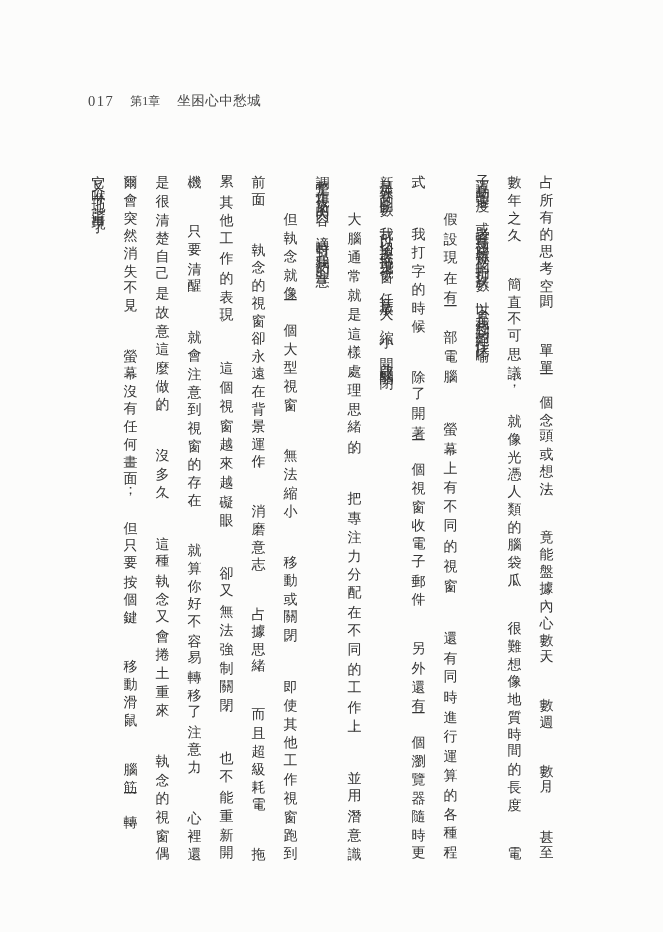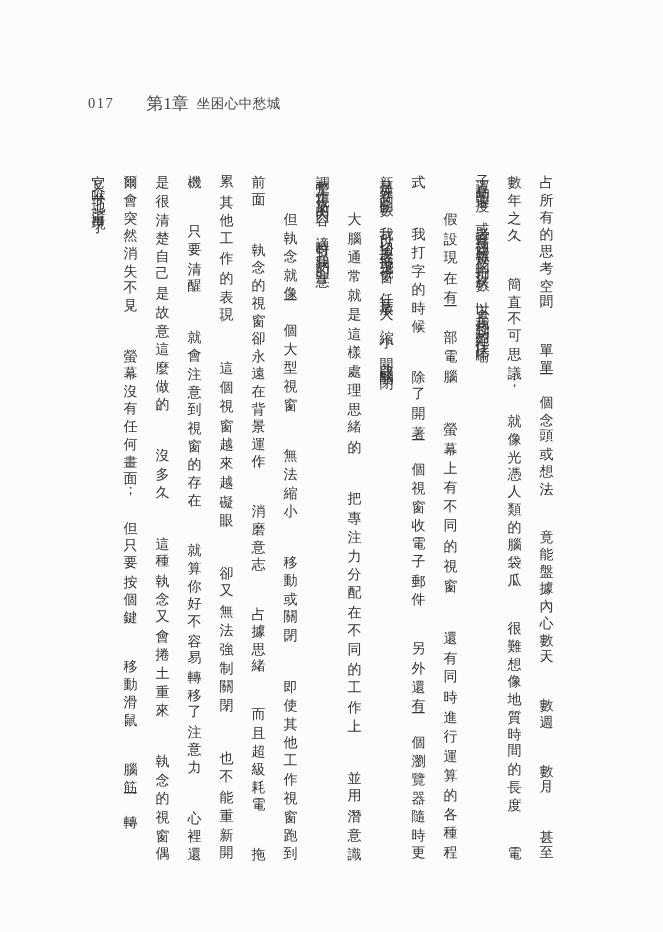--- a/index.html
+++ b/index.html
@@ -20,22 +20,22 @@
     position:absolute;top:92px;left:88px;
     display:flex;align-items:center;
     color:var(--header_text);
     font-family:"Liberation Serif","DejaVu Serif",serif;
   }
   .pagenum{
     font-size:14.5px;
     letter-spacing:1.5px;
     font-variant-numeric:oldstyle-nums;
   }
-  .chap{margin-left:32px;font-size:17px;}
-  .chaptitle{margin-left:8px;font-size:13.5px;letter-spacing:.5px;}
+  .chap{margin-left:16px;font-size:12px;}
+  .chaptitle{margin-left:17px;font-size:13.5px;letter-spacing:.5px;}
   
   .textblock{
     position:absolute;
     top:164px;right:101px;
     width:481px;height:676px;
     writing-mode:vertical-rl;
     text-orientation:mixed;
     font-family:"Liberation Serif","DejaVu Serif",serif;
     font-size:14px;
     letter-spacing:4.7px;

